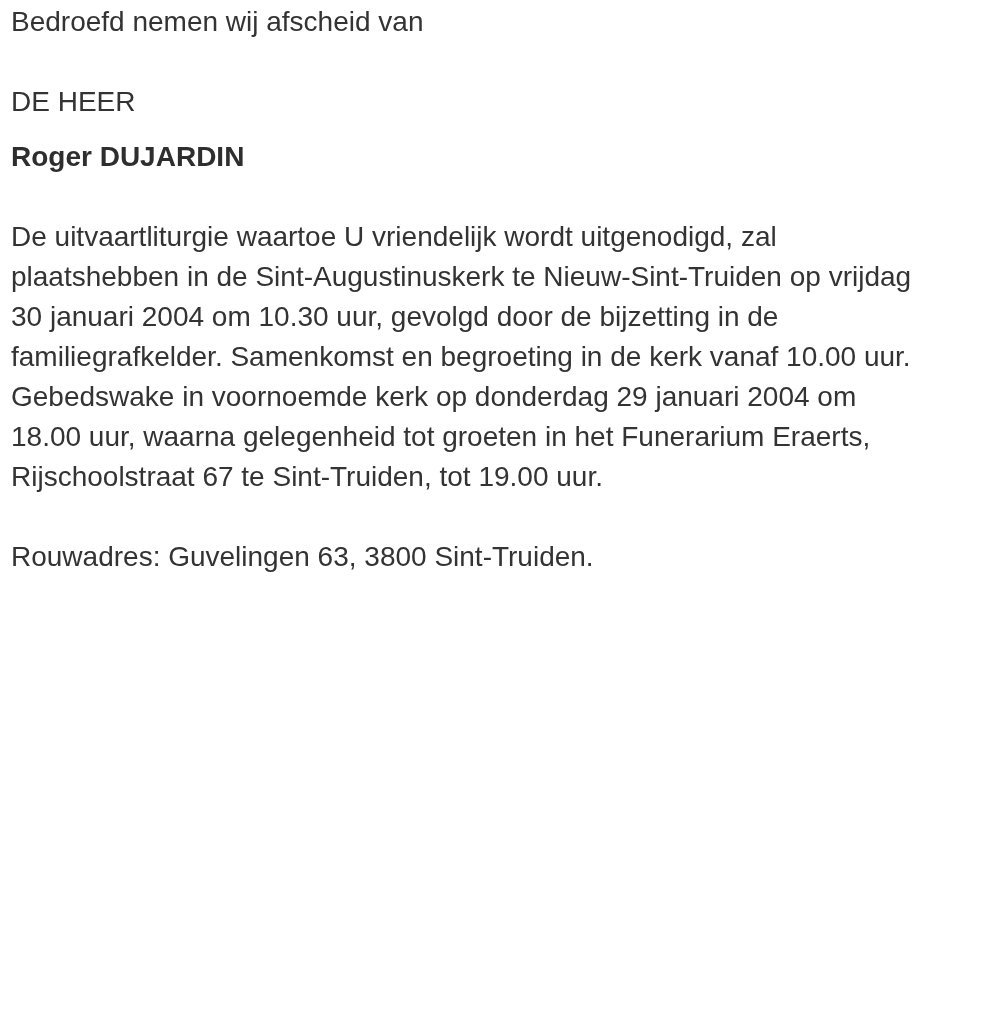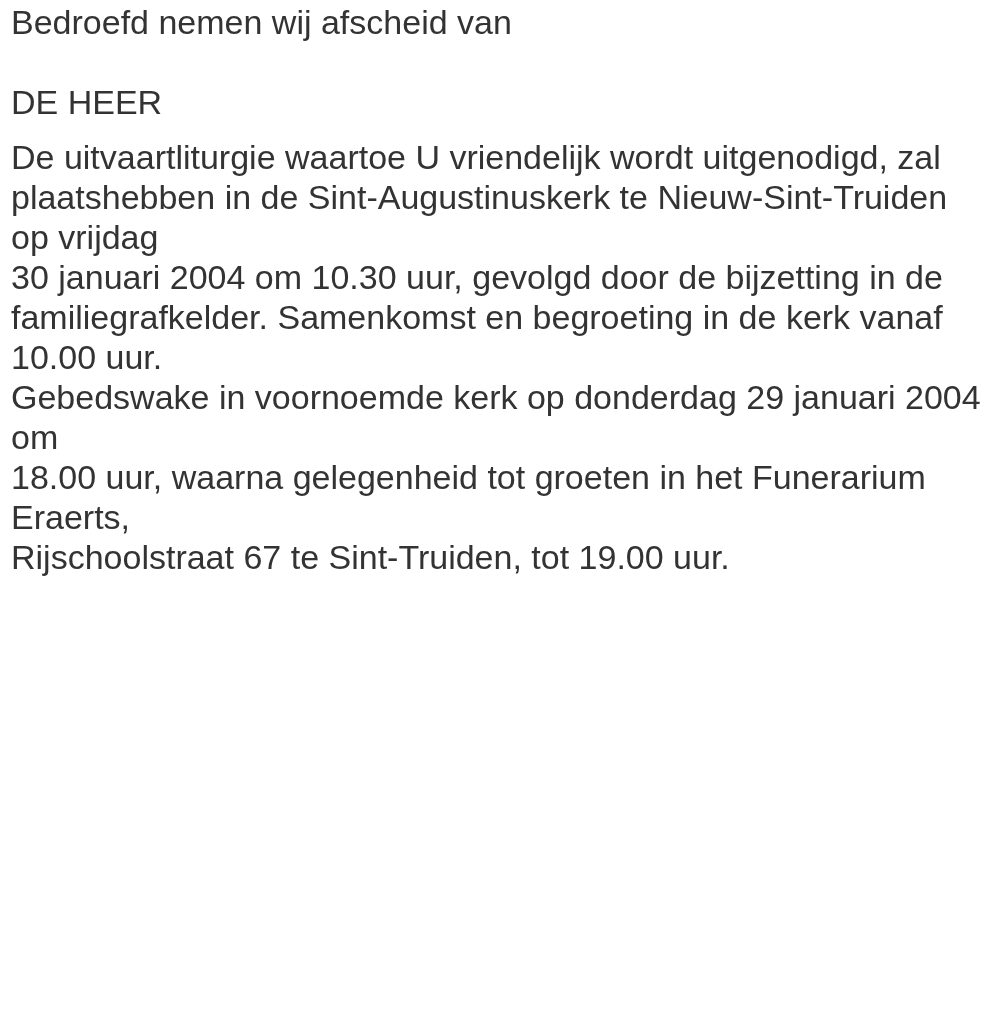--- a/index.html
+++ b/index.html
@@ -12,21 +12,21 @@
     background: #ffffff;
     overflow: hidden;
     box-sizing: border-box;
   }
   .page {
     box-sizing: border-box;
     width: 1000px;
     height: 1030px;
     padding: 2px 8px 0 11px;
     font-family: "Liberation Sans", sans-serif;
-    font-size: 34px;
+    font-size: 28px;
     line-height: 40px;
     color: #333333;
     letter-spacing: 0px;
   }
   .page p {
     margin: 0 0 40px 0;
     white-space: pre-line;
   }
   .page p.salutation {
     margin-bottom: 15px;
@@ -37,25 +37,27 @@
   }
 </style>
 </head>
 <body>
 
 <div class="page">
   <p>Bedroefd nemen wij afscheid van</p>
 
   <p class="salutation">DE HEER</p>
 
+  <p class="deceased-name">Roger DUJARDIN</p>
 
 
   <p>De uitvaartliturgie waartoe U vriendelijk wordt uitgenodigd, zal
 plaatshebben in de Sint-Augustinuskerk te Nieuw-Sint-Truiden op vrijdag
 30 januari 2004 om 10.30 uur, gevolgd door de bijzetting in de
 familiegrafkelder. Samenkomst en begroeting in de kerk vanaf 10.00 uur.
 Gebedswake in voornoemde kerk op donderdag 29 januari 2004 om
 18.00 uur, waarna gelegenheid tot groeten in het Funerarium Eraerts,
 Rijschoolstraat 67 te Sint-Truiden, tot 19.00 uur.</p>
 
 
+  <p>Rouwadres: Guvelingen 63, 3800 Sint-Truiden.</p>
 
 </div>
 
 </body></html>

